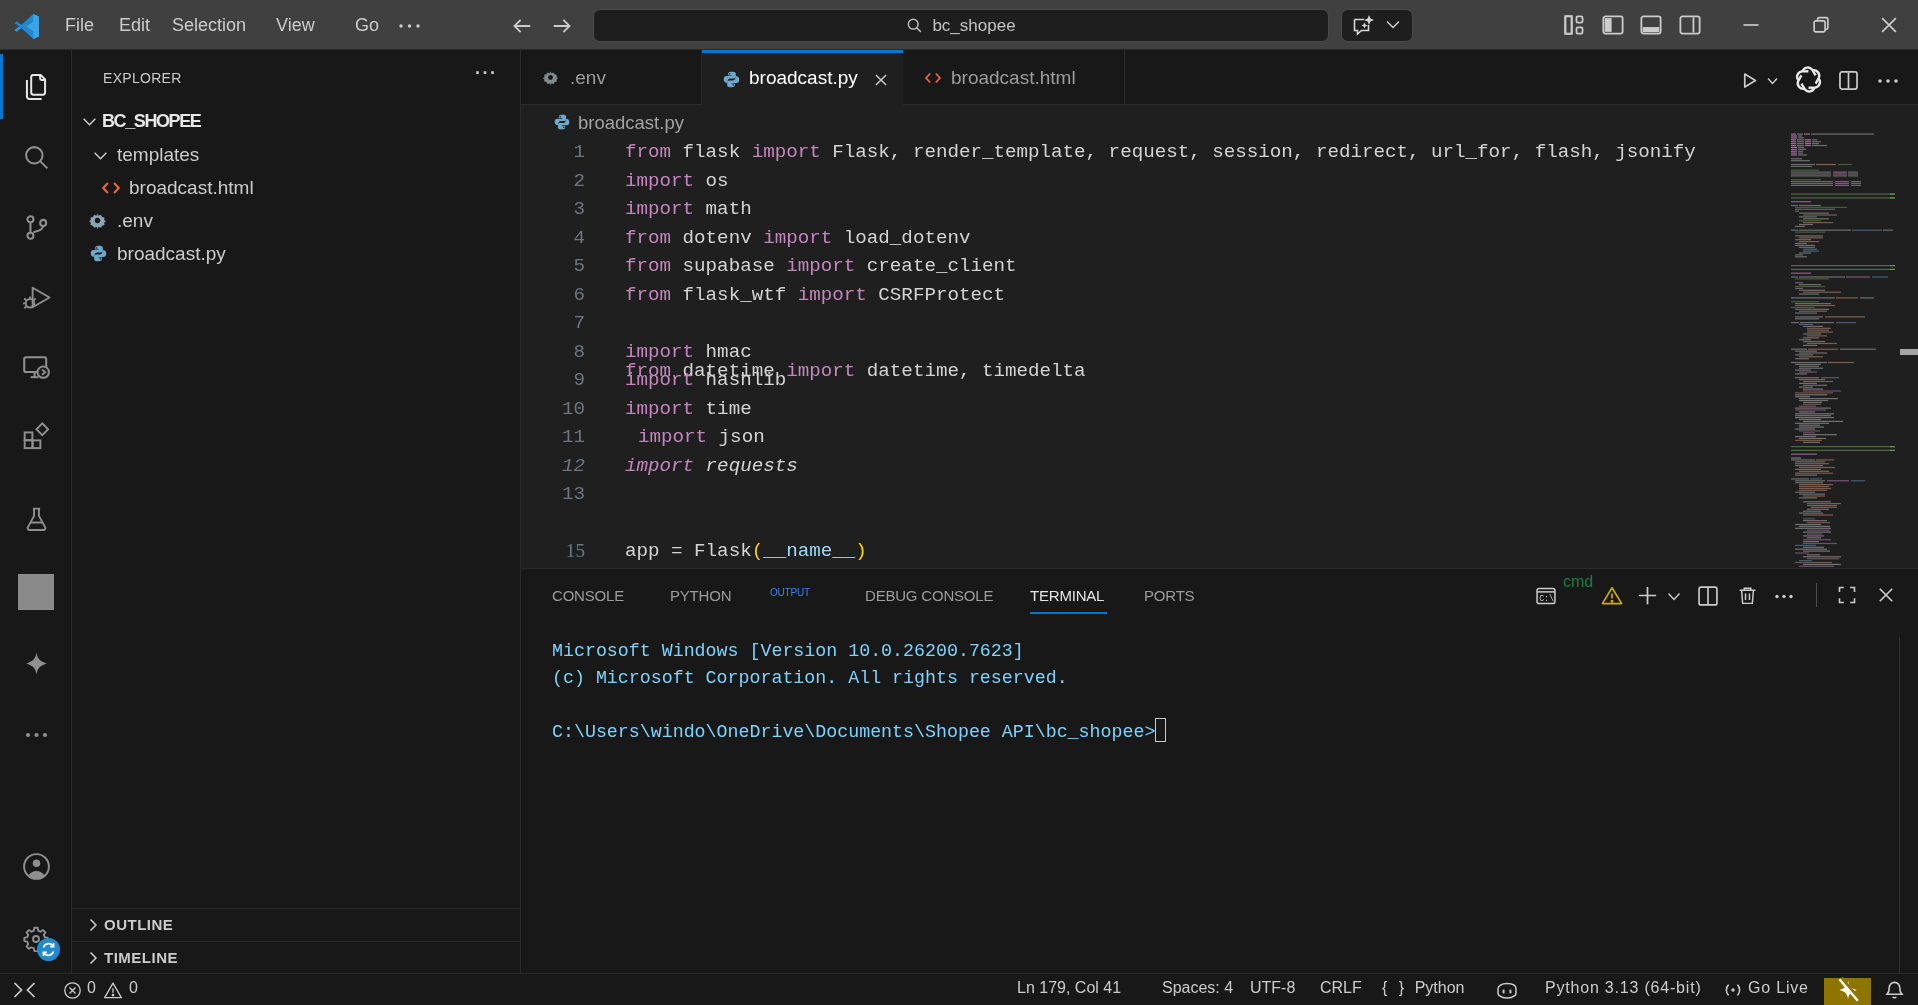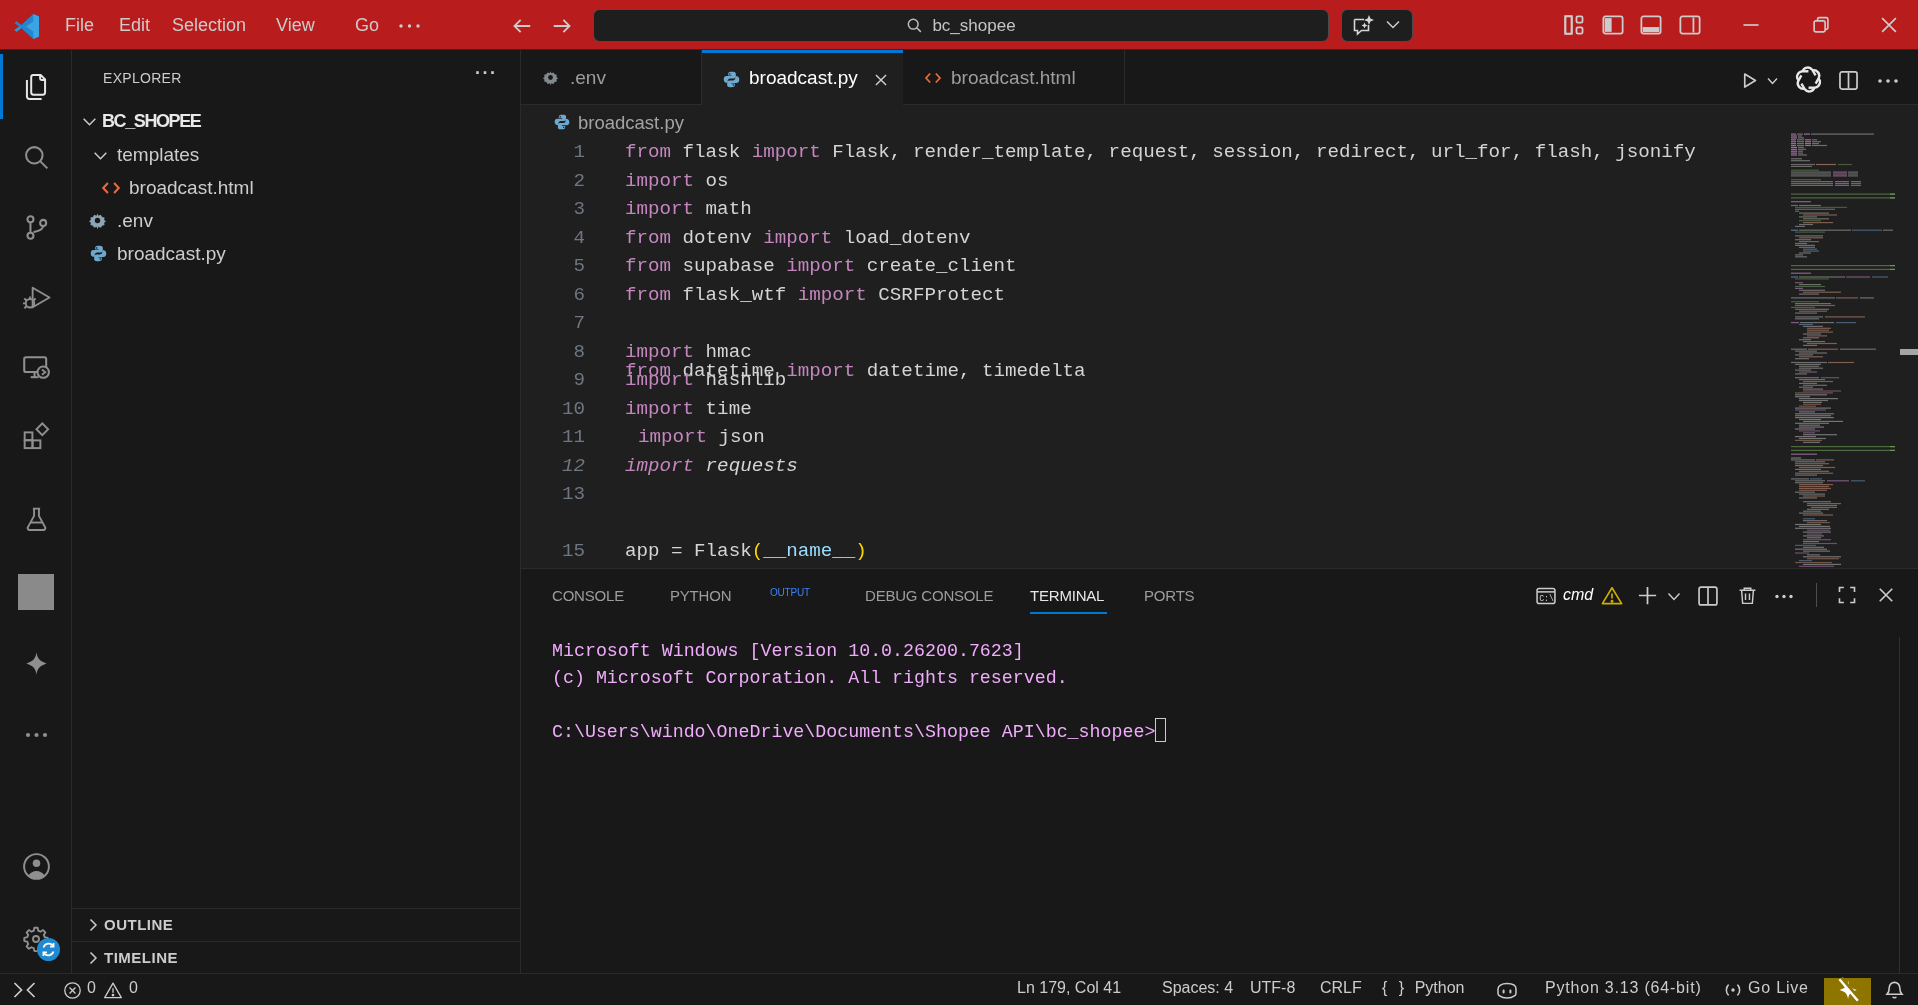--- a/index.html
+++ b/index.html
@@ -7,21 +7,21 @@
   body { font-family:"Liberation Sans", sans-serif; color:#cccccc; }
   #app { position:absolute; top:0; left:0; width:1918px; height:1005px; }
   .abs { position:absolute; }
   .mono { font-family:"Liberation Mono", monospace; }
   svg { display:block; }
 </style>
 </head>
 <body>
 <div id="app">
 
-  <div class="abs" id="titlebar" style="left:0;top:0;width:1918px;height:50px;background:#b91c1c;border-bottom:1px solid #2b2b2b;">
+  <div class="abs" id="titlebar" style="left:0;top:0;width:1918px;height:50px;background:#404040;border-bottom:1px solid #2b2b2b;">
 
     <svg class="abs" style="left:14px;top:13px;" width="26" height="27" viewBox="0 0 100 100">
       <path fill="#1e88d2" d="M74 2 L96 12 V88 L74 98 L28 56 L10 70 L2 63 L20 50 L2 37 L10 30 L28 44 Z M74 30 L45 50 L74 70 Z" fill-rule="evenodd"></path>
       <path fill="#3ba4e5" d="M74 2 L96 12 V88 L74 98 Z M74 30 L45 50 L74 70 Z" fill-rule="evenodd"></path>
       <path fill="#2a96dd" d="M28 56 L10 70 L2 63 L20 50 Z"></path>
     </svg>
     <div class="abs" style="left:0;top:0;height:50px;display:flex;align-items:center;font-size:18px;color:#cccccc;">
       <span style="position:absolute;left:65px;">File</span>
       <span style="position:absolute;left:119px;">Edit</span>
       <span style="position:absolute;left:172px;">Selection</span>
@@ -289,21 +289,21 @@
 <div style="position:absolute;top:85.5px;height:28.5px;width:100%;"><span style="position:absolute;left:0;top:0;width:64px;text-align:right;color:#6e7681;">4</span><span style="position:absolute;left:104px;top:0;"><span style="color:#c586c0">from</span> dotenv <span style="color:#c586c0">import</span> load_dotenv</span></div>
 <div style="position:absolute;top:114.0px;height:28.5px;width:100%;"><span style="position:absolute;left:0;top:0;width:64px;text-align:right;color:#6e7681;">5</span><span style="position:absolute;left:104px;top:0;"><span style="color:#c586c0">from</span> supabase <span style="color:#c586c0">import</span> create_client</span></div>
 <div style="position:absolute;top:142.5px;height:28.5px;width:100%;"><span style="position:absolute;left:0;top:0;width:64px;text-align:right;color:#6e7681;">6</span><span style="position:absolute;left:104px;top:0;"><span style="color:#c586c0">from</span> flask_wtf <span style="color:#c586c0">import</span> CSRFProtect</span></div>
 <div style="position:absolute;top:171.0px;height:28.5px;width:100%;"><span style="position:absolute;left:0;top:0;width:64px;text-align:right;color:#6e7681;">7</span><span style="position:absolute;left:104px;top:0;margin-top:48px;"><span style="color:#c586c0">from</span> datetime <span style="color:#c586c0">import</span> datetime, timedelta</span></div>
 <div style="position:absolute;top:199.5px;height:28.5px;width:100%;"><span style="position:absolute;left:0;top:0;width:64px;text-align:right;color:#6e7681;">8</span><span style="position:absolute;left:104px;top:0;"><span style="color:#c586c0">import</span> hmac</span></div>
 <div style="position:absolute;top:228.0px;height:28.5px;width:100%;"><span style="position:absolute;left:0;top:0;width:64px;text-align:right;color:#6e7681;">9</span><span style="position:absolute;left:104px;top:0;"><span style="color:#c586c0">import</span> hashlib</span></div>
 <div style="position:absolute;top:256.5px;height:28.5px;width:100%;"><span style="position:absolute;left:0;top:0;width:64px;text-align:right;color:#6e7681;">10</span><span style="position:absolute;left:104px;top:0;"><span style="color:#c586c0">import</span> time</span></div>
 <div style="position:absolute;top:285.0px;height:28.5px;width:100%;"><span style="position:absolute;left:0;top:0;width:64px;text-align:right;color:#6e7681;">11</span><span style="position:absolute;left:104px;top:0;margin-left:13px;"><span style="color:#c586c0">import</span> json</span></div>
 <div style="position:absolute;top:313.5px;height:28.5px;width:100%;font-style:italic;"><span style="position:absolute;left:0;top:0;width:64px;text-align:right;color:#6e7681;">12</span><span style="position:absolute;left:104px;top:0;"><span style="color:#c586c0">import</span> requests</span></div>
 <div style="position:absolute;top:342.0px;height:28.5px;width:100%;"><span style="position:absolute;left:0;top:0;width:64px;text-align:right;color:#6e7681;">13</span><span style="position:absolute;left:104px;top:0;"></span></div>
-<div style="position:absolute;top:399.0px;height:28.5px;width:100%;"><span style="position:absolute;left:0;top:0;width:64px;text-align:right;color:#6e7681;">15</span><span style="position:absolute;left:104px;top:0;">app = Flask<span style="color:#ffd700">(</span><span style="color:#9cdcfe">__name__</span><span style="color:#ffd700">)</span></span></div>
+<div style="position:absolute;top:399.0px;height:28.5px;width:100%;"><span style="position:absolute;left:0;top:0;width:64px;text-align:right;color:#6e7681;font-family:Liberation Serif, serif;">15</span><span style="position:absolute;left:104px;top:0;">app = Flask<span style="color:#ffd700">(</span><span style="color:#9cdcfe">__name__</span><span style="color:#ffd700">)</span></span></div>
     </div>
 
     <div class="abs" id="minimap" style="left:1269px;top:28px;width:110px;height:435px;">
         <svg width="110" height="435" viewBox="0 0 110 435">
           <rect x="1" y="0.5" width="5" height="1.2" fill="#c586c0" opacity="0.75"></rect>
           <rect x="7" y="0.5" width="6" height="1.2" fill="#cfcfcf" opacity="0.45"></rect>
           <rect x="14" y="0.5" width="6" height="1.2" fill="#c586c0" opacity="0.75"></rect>
           <rect x="21" y="0.5" width="63" height="1.2" fill="#cfcfcf" opacity="0.45"></rect>
           <rect x="1" y="2.4" width="6" height="1.2" fill="#c586c0" opacity="0.75"></rect>
           <rect x="8" y="2.4" width="4" height="1.2" fill="#cfcfcf" opacity="0.45"></rect>
@@ -571,21 +571,21 @@
     <div class="abs" style="left:344px;top:18px;font-size:15px;letter-spacing:-0.2px;color:#9d9d9d;">DEBUG CONSOLE</div>
     <div class="abs" style="left:509px;top:18px;font-size:15px;letter-spacing:-0.2px;color:#e7e7e7;">TERMINAL</div>
     <div class="abs" style="left:509px;top:43px;width:77px;height:2px;background:#0078d4;"></div>
     <div class="abs" style="left:623px;top:18px;font-size:15px;letter-spacing:-0.2px;color:#9d9d9d;">PORTS</div>
 
     <svg class="abs" style="left:1014px;top:16px;" width="22" height="22" viewBox="0 0 16 16" fill="none" stroke="#cccccc" stroke-width="1.1">
       <rect x="1.5" y="2.5" width="13" height="11" rx="1.5"></rect>
       <path d="M1.5 5 H14.5"></path>
       <text x="3" y="11.5" font-size="6" fill="#cccccc" stroke="none" font-family="Liberation Mono">C:\</text>
     </svg>
-    <div class="abs" style="left:1042px;top:17px;font-size:16px;color:#ffffff;font-style:italic;">cmd</div>
+    <div class="abs" style="left:1042px;top:4px;font-size:16px;color:#15803d;">cmd</div>
     <svg class="abs" style="left:1080px;top:16px;" width="22" height="22" viewBox="0 0 16 16" fill="none" stroke="#ccad00" stroke-width="1.2">
       <path d="M8 2 L15 13.5 H1 Z" stroke-linejoin="round"></path>
       <path d="M8 6.2 V9.8"></path>
         <circle cx="8" cy="11.8" r="0.5" fill="#ccad00"></circle>
     </svg>
     <svg class="abs" style="left:1115px;top:15px;" width="23" height="23" viewBox="0 0 16 16" stroke="#cccccc" stroke-width="1.2" fill="none">
       <path d="M8 2 V14 M2 8 H14"></path>
     </svg>
     <svg class="abs" style="left:1146px;top:23px;" width="14" height="10" viewBox="0 0 14 10" fill="none" stroke="#cccccc" stroke-width="1.4">
       <path d="M1.5 1.5 L7 7.5 L12.5 1.5"></path>
@@ -603,21 +603,21 @@
         <circle cx="17" cy="3.5" r="1.7"></circle>
     </svg>
     <div class="abs" style="left:1295px;top:14px;width:1px;height:24px;background:#4d4d4d;"></div>
     <svg class="abs" style="left:1316px;top:16px;" width="20" height="20" viewBox="0 0 16 16" fill="none" stroke="#cccccc" stroke-width="1.3">
       <path d="M2 5.5 V2 h3.5 M10.5 2 H14 v3.5 M14 10.5 V14 h-3.5 M5.5 14 H2 v-3.5"></path>
     </svg>
     <svg class="abs" style="left:1355px;top:16px;" width="20" height="20" viewBox="0 0 16 16" stroke="#cccccc" stroke-width="1.3" fill="none">
       <path d="M3 3 L13 13 M13 3 L3 13"></path>
     </svg>
 
-    <div class="mono abs" style="left:31px;top:69px;font-size:18.3px;line-height:26.8px;color:#f0abfc;white-space:pre;">Microsoft Windows [Version 10.0.26200.7623]
+    <div class="mono abs" style="left:31px;top:69px;font-size:18.3px;line-height:26.8px;color:#7dd3fc;white-space:pre;">Microsoft Windows [Version 10.0.26200.7623]
 (c) Microsoft Corporation. All rights reserved.
 
 C:\Users\windo\OneDrive\Documents\Shopee API\bc_shopee&gt;<span style="display:inline-block;width:11px;height:24px;border:1.5px solid #cccccc;vertical-align:-5px;"></span></div>
 
     <div class="abs" style="left:1378px;top:68px;width:1px;height:337px;background:#2f2f2f;"></div>
   </div>
 
   <div class="abs" id="statusbar" style="left:0;top:973px;width:1918px;height:32px;background:#181818;border-top:1px solid #2b2b2b;font-size:16px;color:#cccccc;">
 
     <svg class="abs" style="left:12px;top:7px;" width="25" height="18" viewBox="0 0 25 18" fill="none" stroke="#cccccc" stroke-width="1.7">

